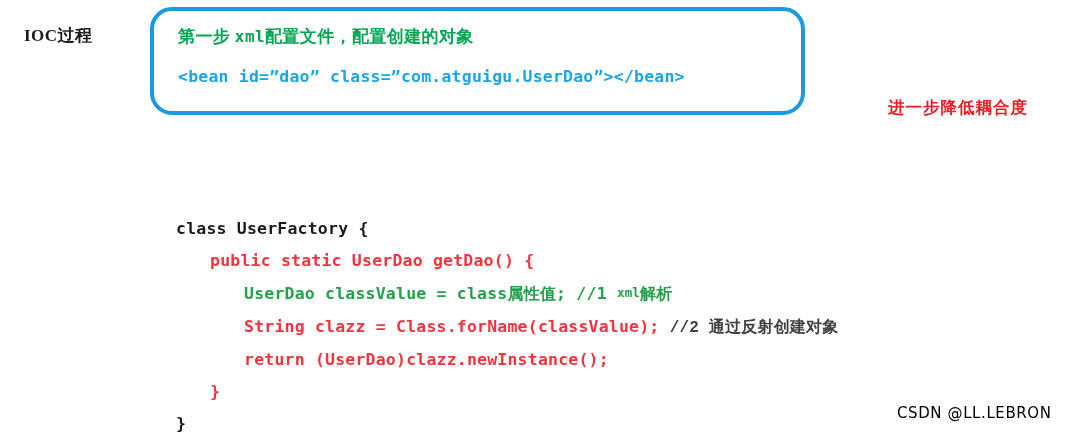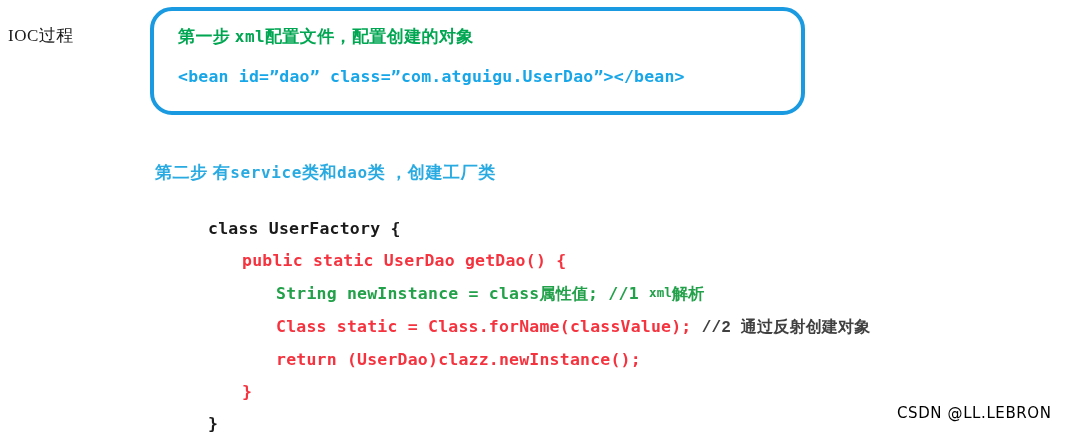--- a/index.html
+++ b/index.html
@@ -14,25 +14,25 @@
     position: relative;
     width: 1085px;
     height: 436px;
     background: #ffffff;
     overflow: hidden;
   }
 
   
   #ioc-label {
     position: absolute;
-    left: 8px;
+    left: 24px;
     top: 24px;
     font-size: 17px;
     color: #1a1a1a;
-    font-weight: normal;
+    font-weight: bold;
     letter-spacing: 0.5px;
     white-space: nowrap;
   }
 
   
   #step1-box {
     position: absolute;
     left: 150px;
     top: 7px;
     width: 655px;
@@ -105,21 +105,20 @@
     top: 213px;
     width: 800px;
   }
   .code-line {
     font-family: "DejaVu Sans Mono", "Liberation Mono", monospace;
     font-size: 16.5px;
     font-weight: bold;
     line-height: 32px;
     white-space: pre;
     letter-spacing: 0.2px;
-    margin-left: 32px;
   }
   .c-black { color: #1a1a1a; }
   .c-red   { color: #f5333f; }
   .c-green { color: #22a14a; }
   .c-blue  { color: #404040; }
 
   .cjk-inline {
     font-family: Liberation Mono, monospace;
     font-weight: bold;
     font-size: 16px;
@@ -149,32 +148,32 @@
 <div id="canvas">
 
   <div id="ioc-label">IOC过程</div>
 
   <div id="step1-box">
     <div id="step1-code">&lt;bean id=”dao” class=”com.atguigu.UserDao”&gt;&lt;/bean&gt;</div>
 
     <div id="step1-title"><span>第一步 </span><span class="lat">xml</span><span>配置文件，配置创建的对象</span></div>
   </div>
 
+  <div id="decouple-note">进一步降低耦合度</div>
 
-  <div id="step2-title"><span>第二步 有</span><span class="lat">service</span><span>类和</span><span class="lat">dao</span><span>类 ，创建工厂类</span></div>
 
   <div id="code-block">
 
     <div class="code-line c-black">class UserFactory {</div>
 
     <div class="code-line c-red ind1">public static UserDao getDao() {</div>
 
-    <div class="code-line c-green ind2"><span>String newInstance = class</span><span class="cjk-inline">属性值</span><span>; //1 </span><span class="sup-small">xml</span><span class="cjk-inline">解析</span></div>
+    <div class="code-line c-green ind2"><span>UserDao classValue = class</span><span class="cjk-inline">属性值</span><span>; //1 </span><span class="sup-small">xml</span><span class="cjk-inline">解析</span></div>
 
-    <div class="code-line c-red ind2"><span>Class static = Class.forName(classValue); </span><span class="c-blue cjk-inline">//2 通过反射创建对象</span></div>
+    <div class="code-line c-red ind2"><span>String clazz = Class.forName(classValue); </span><span class="c-blue cjk-inline">//2 通过反射创建对象</span></div>
 
     <div class="code-line c-red ind2">return (UserDao)clazz.newInstance();</div>
 
     <div class="code-line c-red ind1">}</div>
 
     <div class="code-line c-black">}</div>
   </div>
 
   <div id="watermark">CSDN @LL.LEBRON</div>
 

